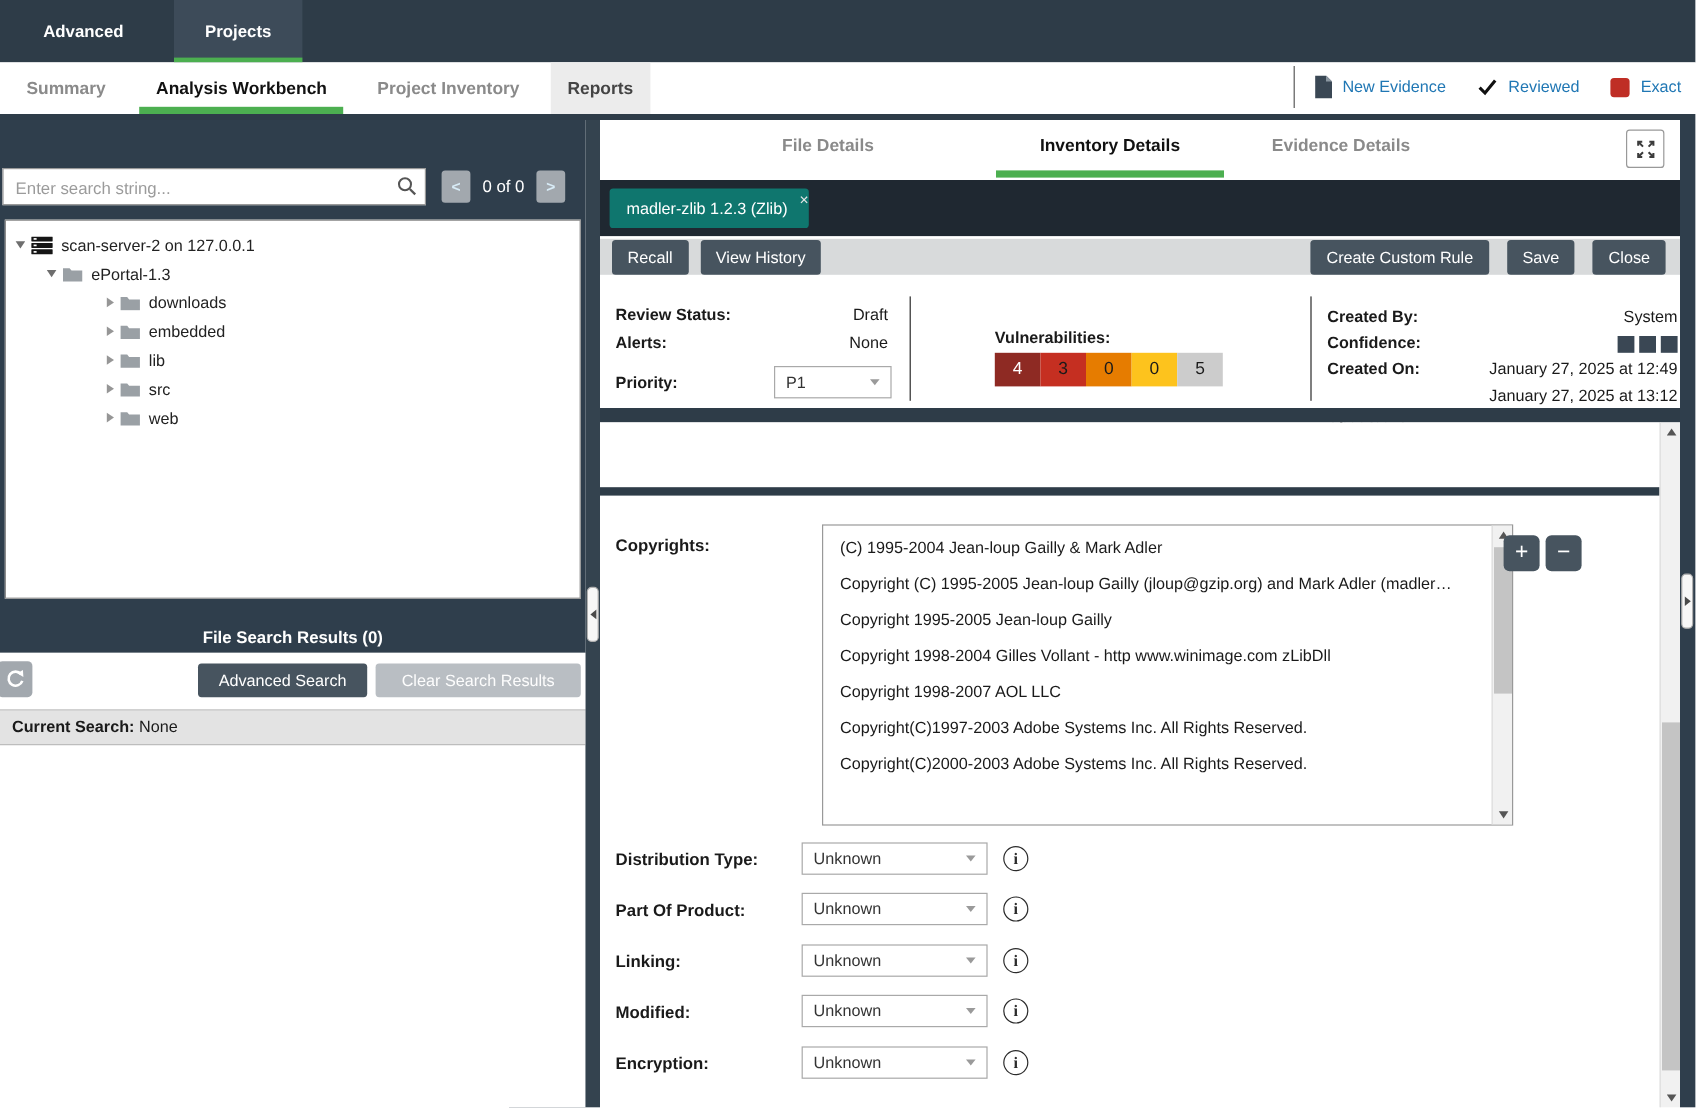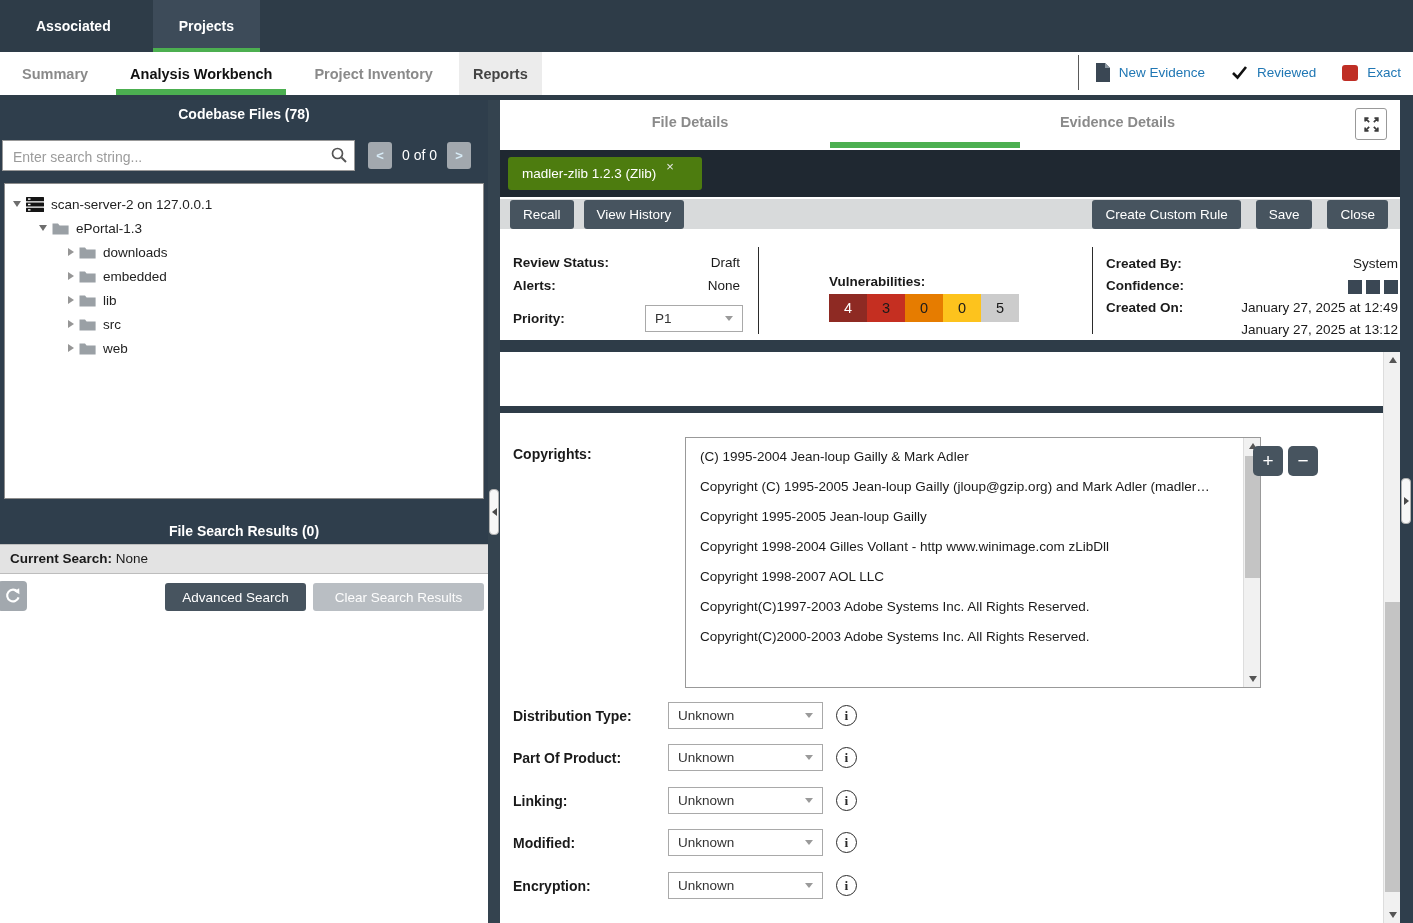--- a/index.html
+++ b/index.html
@@ -29,21 +29,21 @@
   #cb-search-row { position:absolute; left:0; top:39px; width:488px; height:32px; display:flex; align-items:center; }
   #cb-search-wrap { position:relative; margin-left:2px; width:353px; height:31px; }
   #cb-search-input { width:100%; height:100%; border:1px solid #999; font-size:14px; padding:4px 32px 0 10px; color:#333; font-family:"Liberation Sans",sans-serif; }
   #cb-search-input::placeholder { color:#9b9b9b; }
   #cb-search-icon { position:absolute; right:7px; top:6px; }
   .pager-btn { width:24px; height:27px; margin-left:13px; background:#a2a8ae; border:none; border-radius:3px; color:#d8ecf7; font-size:13px; font-weight:bold; cursor:pointer; }
   #pager-count { color:#fff; font-size:14px; margin-left:10px; }
   #pager-next { margin-left:10px; }
   #cb-tree { position:absolute; left:4px; top:83px; width:480px; height:316px; background:#fff; border:1px solid #8c8c8c; padding-top:8px; overflow:hidden; }
   .tree-row { height:24px; display:flex; align-items:center; font-size:13.5px; color:#222; cursor:pointer; }
-  .lvl0 { padding-left:8px; } .lvl1 { padding-left:34px; } .lvl2 { padding-left:63px; }
+  .lvl0 { padding-left:8px; } .lvl1 { padding-left:34px; } .lvl2 { padding-left:84px; }
   .caret-down { width:0; height:0; border-left:4.5px solid transparent; border-right:4.5px solid transparent; border-top:6px solid #6e6e6e; margin-right:5px; }
   .caret-right { width:0; height:0; border-top:4.5px solid transparent; border-bottom:4.5px solid transparent; border-left:6px solid #969696; margin-right:5px; }
   .tree-ico { margin-right:7px; display:flex; align-items:center; }
   #fsr-header { position:absolute; left:0; top:417px; width:488px; }
   #fsr-body { position:absolute; left:0; top:444px; width:488px; bottom:0; background:#fff; }
   #fsr-toolbar { position:relative; height:47px; background:#fff; }
   #refresh-btn { position:absolute; left:-2px; top:7px; width:29px; height:30px; background:#a2a8ae; border:none; border-radius:4px; cursor:pointer; display:flex; align-items:center; justify-content:center; }
   .btn { background:#47545f; color:#fff; border:none; border-radius:3px; font-size:13.5px; font-family:"Liberation Sans",sans-serif; cursor:pointer; }
   #adv-search-btn { position:absolute; left:165px; top:9px; width:141px; height:28px; }
   #clear-search-btn { position:absolute; left:313px; top:9px; width:171px; height:28px; background:#b9bec3; color:#fdfdfd; border:none; border-radius:3px; font-size:13.5px; cursor:pointer; }
@@ -62,21 +62,21 @@
   #right-strip { position:absolute; right:0; top:0; width:13px; height:823px; background:#2f3e4c; }
   #right-strip .grab-handle { left:1px; top:378px; }
 
   #details-tabs { position:absolute; left:0; top:0; width:900px; height:50px; background:#fff; }
   .dt-tab { position:absolute; top:0; height:44px; display:flex; align-items:center; justify-content:center; font-size:14.5px; color:#8a8a8a; font-weight:bold; cursor:pointer; }
   .dt-tab.active { color:#111; }
   #dt-underline { position:absolute; left:330px; top:42px; width:190px; height:6px; background:#4caf50; }
   #expand-btn { position:absolute; left:855px; top:8px; width:32px; height:32px; background:#fff; border:1px solid #999; border-radius:3px; display:flex; align-items:center; justify-content:center; cursor:pointer; }
 
   #doc-bar { position:absolute; left:0; top:50px; width:900px; height:47px; background:#1f2831; }
-  #doc-tab { position:absolute; left:8px; top:7px; height:33px; background:#4d7c0f; border-radius:3px; color:#fff; font-size:13.5px; display:flex; align-items:center; padding:0 28px 0 14px; cursor:pointer; }
+  #doc-tab { position:absolute; left:8px; top:7px; height:33px; background:#0f766e; border-radius:3px; color:#fff; font-size:13.5px; display:flex; align-items:center; padding:0 0 0 14px; cursor:pointer; }
   #doc-tab-close { margin-left:10px; transform:translateY(-7px); font-size:13px; color:#e8e8e8; cursor:pointer; }
 
   #action-bar { position:absolute; left:0; top:97px; width:900px; height:32px; background:#d8dadb; border-top:2px solid #fff; display:flex; align-items:center; padding:0 12px 0 10px; }
   #action-bar .btn { height:29px; padding:0 13px; margin-right:10px; }
   #action-spacer { flex:1; }
   #action-bar .btn.right { margin-right:0; margin-left:15px; }
 
   #status-row { position:absolute; left:0; top:141px; width:900px; height:99px; background:#fff; font-size:13.5px; }
   .status-col { position:absolute; top:6px; bottom:6px; }
   #status-col1 { left:0; width:258px; }
@@ -119,21 +119,21 @@
   .field-sel { width:155px; height:27px; }
   .info-icon { margin-left:13px; width:21px; height:21px; border:1.6px solid #2b2b2b; border-radius:50%; display:flex; align-items:center; justify-content:center; font-family:"Liberation Serif",serif; font-size:13.5px; font-weight:bold; color:#2b2b2b; cursor:pointer; }
   #main-scroll { position:absolute; right:0; top:0; width:17px; height:571px; background:#f1f1f1; }
   #main-thumb { top:250px; height:290px; }
 </style>
 </head>
 <body>
 
 <div id="top-nav">
   <div class="tn-tab">
-      <span>Associated</span>
+      <span>Advanced</span>
     </div>
   <div class="tn-tab active" style="margin-left:16px;">
       <span>Projects</span>
     </div>
 </div>
 
 <div id="second-nav">
   <div class="sn-tab" style="color:#8a8a8a;">
       <span>Summary</span>
     </div>
@@ -162,23 +162,20 @@
         </svg>
     </span>
     <span class="legend-text">Reviewed</span>
     <span class="legend-gap"></span>
     <span class="red-square"></span>
     <span class="legend-text">Exact</span>
   </div>
 </div>
 
 <div id="left-panel">
-  <div class="panel-header">
-      <span>Codebase Files (78)</span>
-    </div>
 
   <div id="cb-search-row">
     <div id="cb-search-wrap">
       <input id="cb-search-input" type="text" placeholder="Enter search string..." style="">
       <span id="cb-search-icon">
         <svg width="18" height="18" viewBox="0 0 18 18">
             <circle cx="7.5" cy="7.5" r="5" fill="none" stroke="#555" stroke-width="1.7"></circle>
             <line x1="11.5" y1="11.5" x2="16" y2="16" stroke="#555" stroke-width="1.9"></line>
           </svg>
       </span>
@@ -257,47 +254,50 @@
       </span>
       <span>web</span>
     </div>
   </div>
 
   <div id="fsr-header" class="panel-header">
       <span>File Search Results (0)</span>
     </div>
 
   <div id="fsr-body">
-    <div id="current-search"><b>Current Search:</b><span> None</span></div>
     <div id="fsr-toolbar">
       <button id="refresh-btn">
         <span style="display:flex;">
           <svg width="18" height="18" viewBox="0 0 20 20">
               <path d="M16.2 11.5a6.5 6.5 0 1 1-1.2-6.2" fill="none" stroke="#fff" stroke-width="2.4"></path>
               <polygon points="16.8,1.5 17.2,8 11.5,4.6" fill="#fff"></polygon>
             </svg>
         </span>
       </button>
       <button id="adv-search-btn" class="btn">Advanced Search</button>
       <button id="clear-search-btn">Clear Search Results</button>
     </div>
+    <div id="current-search"><b>Current Search:</b><span> None</span></div>
   </div>
 </div>
 
 <div id="divider">
   <div class="grab-handle">
       <span class="tri-left"></span>
     </div>
 </div>
 
 <div id="right-panel">
 
   <div id="details-tabs">
     <div class="dt-tab" style="left:120px; width:140px;">
         <span>File Details</span>
+      </div>
+    <div class="dt-tab active" style="left:330px; width:190px;">
+        <span>Inventory Details</span>
       </div>
     <div class="dt-tab" style="left:545px; width:145px;">
         <span>Evidence Details</span>
       </div>
     <div id="dt-underline"></div>
     <div id="expand-btn">
       <span style="display:flex;">
         <svg width="19" height="19" viewBox="0 0 18 18" fill="none" stroke="#3c3c3c" stroke-width="1.6">
             <path d="M11.2 6.8L15 3M11.8 3H15v3.2"></path>
             <path d="M6.8 6.8L3 3M3 6.2V3h3.2"></path>

